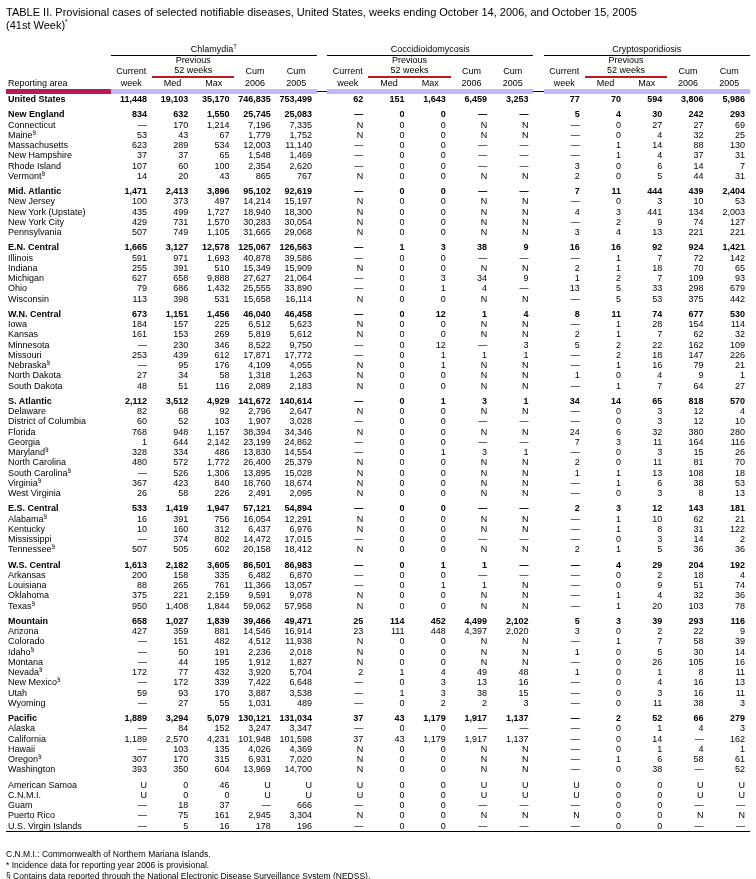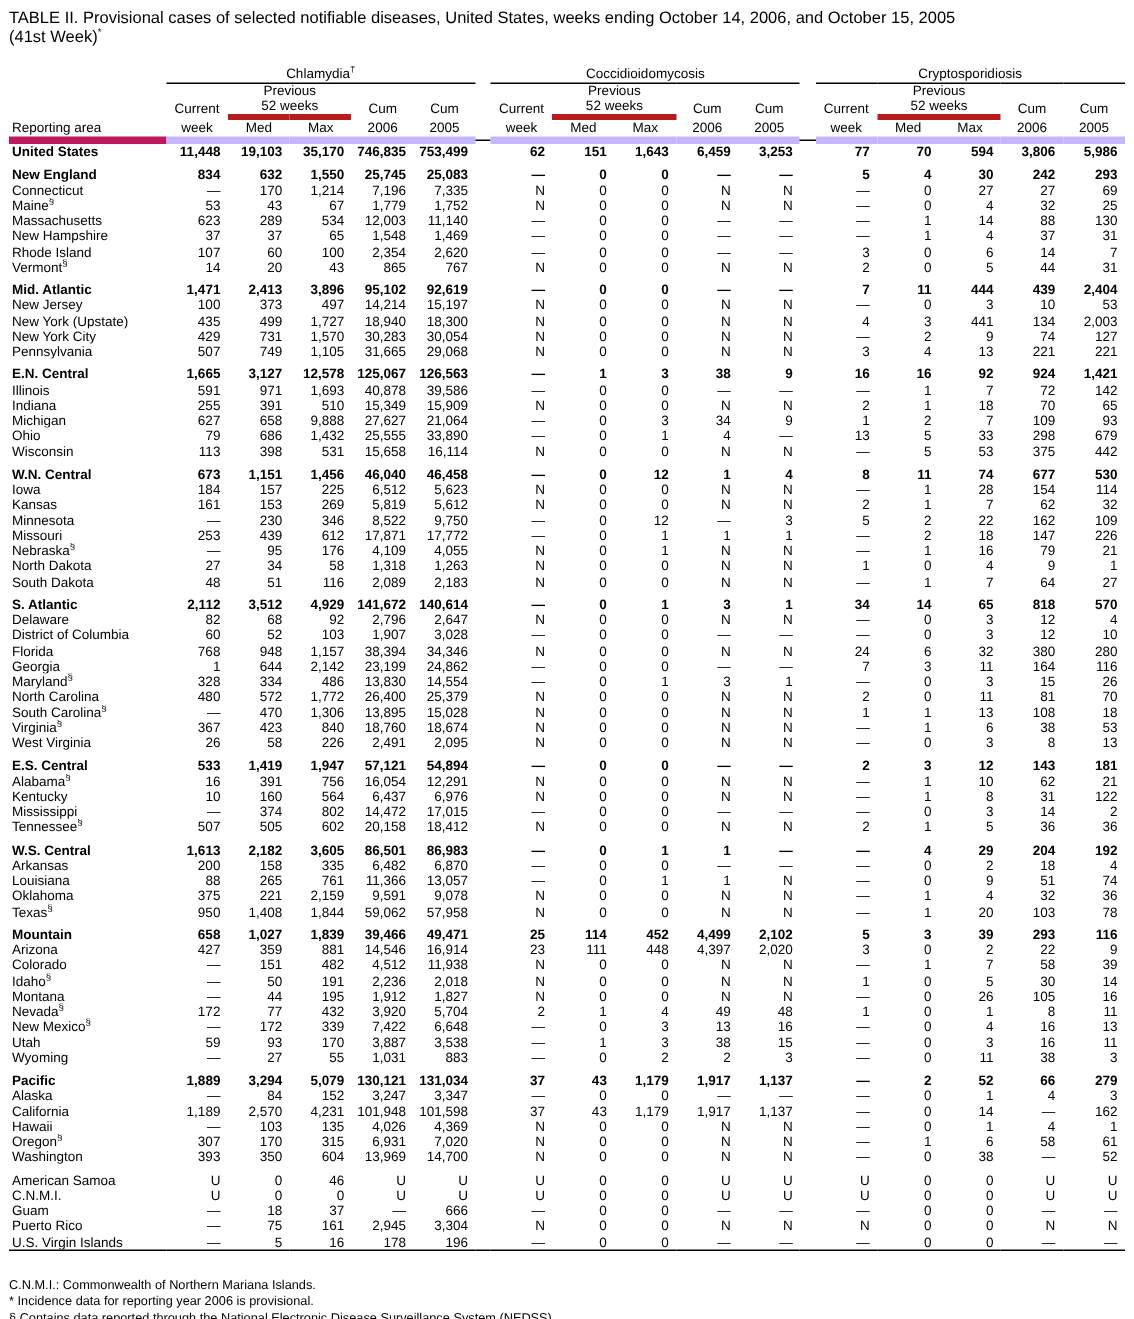--- a/index.html
+++ b/index.html
@@ -27,21 +27,21 @@
   th, td {
     font-size: 9px;
     line-height: 1.14;
     padding: 0 2px;
     font-weight: normal;
     overflow: hidden;
     white-space: nowrap;
   }
   thead th { text-align: center; vertical-align: bottom; padding-bottom: 1px; }
   th.grp  { border-bottom: 1px solid #000; }
-  th.prev { border-bottom: 4px solid #b91c1c; line-height: 1.05; }
+  th.prev { border-bottom: 2px solid #b91c1c; line-height: 1.05; }
   thead tr.subrow2 th { border-bottom: 5px solid #c4b5fd; }
   th.area-h { text-align: left; border-bottom: 5px solid #be185d; vertical-align: bottom; }
   th.sp-h { border-bottom: 1px solid #000; }
   td.area { text-align: left; }
   td.num  { text-align: right; padding-right: 5px; }
   td.sp   {}
   tr.bold td { font-weight: bold; }
   tr.gap td { height: 5px; padding: 0; line-height: 5px; font-size: 1px; }
   sup { font-size: 6.5px; vertical-align: super; line-height: 0; }
   .footnotes { margin-top: 17px; font-size: 8.5px; line-height: 1.3; }
@@ -814,21 +814,21 @@
           <td class="sp"></td>
           <td class="num">2</td>
           <td class="num">0</td>
           <td class="num">11</td>
           <td class="num">81</td>
           <td class="num">70</td>
         </tr>
         <tr>
           <td class="area">South Carolina<sup>§</sup></td>
           <td class="num">—</td>
-          <td class="num">470</td>
+          <td class="num">526</td>
           <td class="num">1,306</td>
           <td class="num">13,895</td>
           <td class="num">15,028</td>
           <td class="sp"></td>
           <td class="num">N</td>
           <td class="num">0</td>
           <td class="num">0</td>
           <td class="num">N</td>
           <td class="num">N</td>
           <td class="sp"></td>
@@ -918,21 +918,21 @@
           <td class="num">—</td>
           <td class="num">1</td>
           <td class="num">10</td>
           <td class="num">62</td>
           <td class="num">21</td>
         </tr>
         <tr>
           <td class="area">Kentucky</td>
           <td class="num">10</td>
           <td class="num">160</td>
-          <td class="num">564</td>
+          <td class="num">312</td>
           <td class="num">6,437</td>
           <td class="num">6,976</td>
           <td class="sp"></td>
           <td class="num">N</td>
           <td class="num">0</td>
           <td class="num">0</td>
           <td class="num">N</td>
           <td class="num">N</td>
           <td class="sp"></td>
           <td class="num">—</td>
@@ -1246,21 +1246,21 @@
           <td class="num">3</td>
           <td class="num">16</td>
           <td class="num">11</td>
         </tr>
         <tr>
           <td class="area">Wyoming</td>
           <td class="num">—</td>
           <td class="num">27</td>
           <td class="num">55</td>
           <td class="num">1,031</td>
-          <td class="num">883</td>
+          <td class="num">489</td>
           <td class="sp"></td>
           <td class="num">—</td>
           <td class="num">0</td>
           <td class="num">2</td>
           <td class="num">2</td>
           <td class="num">3</td>
           <td class="sp"></td>
           <td class="num">—</td>
           <td class="num">0</td>
           <td class="num">11</td>

